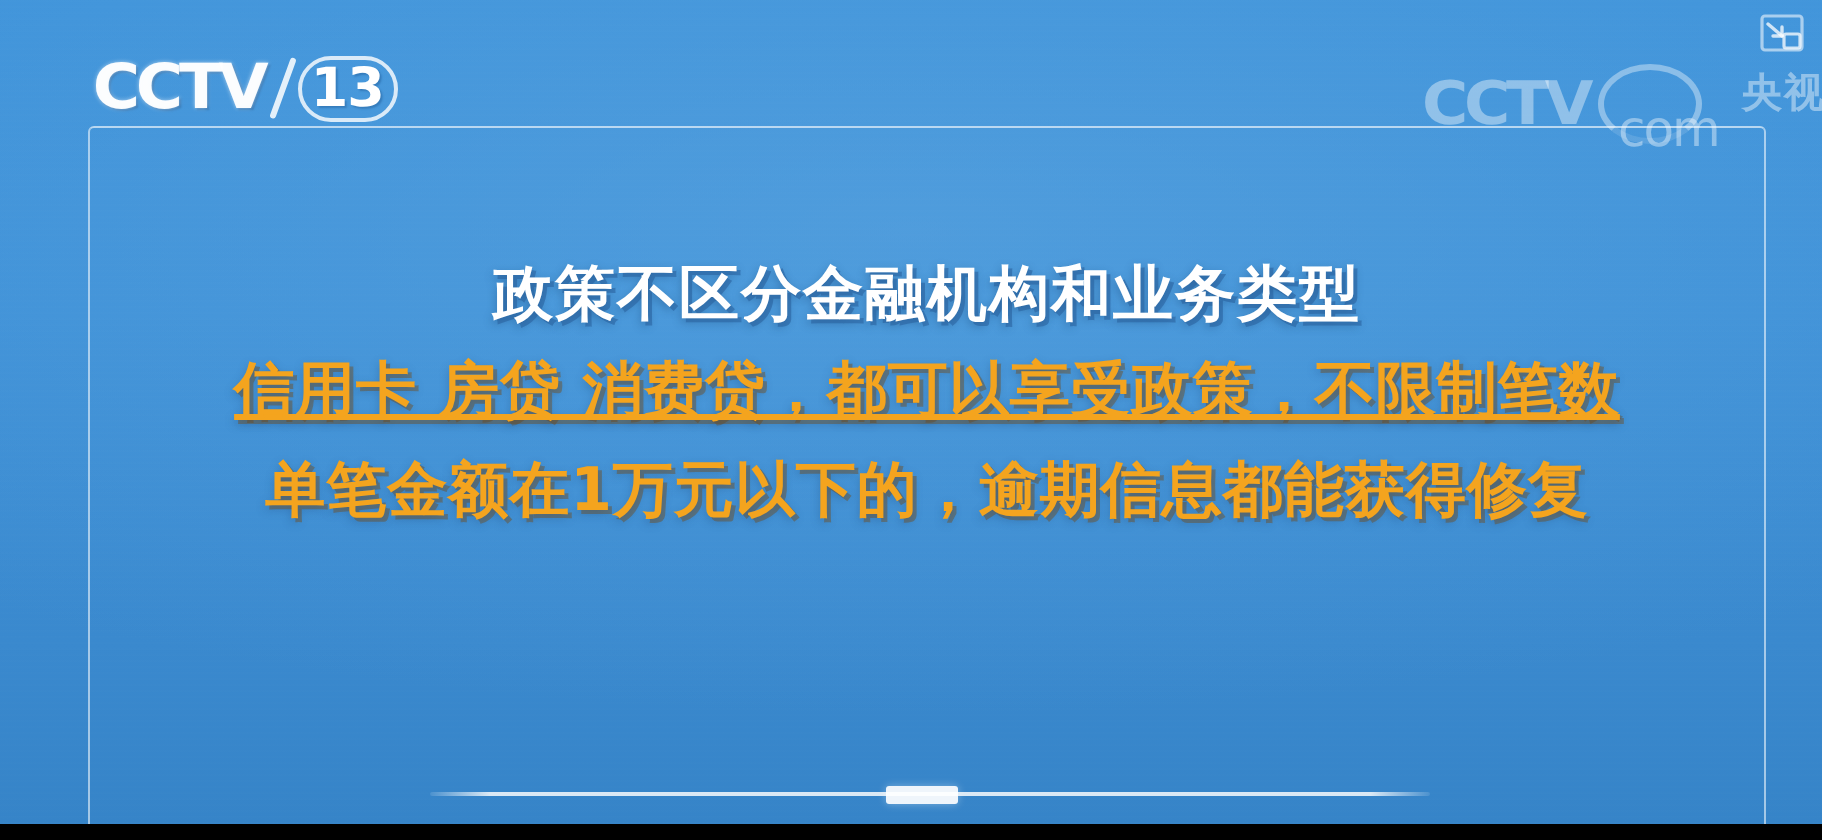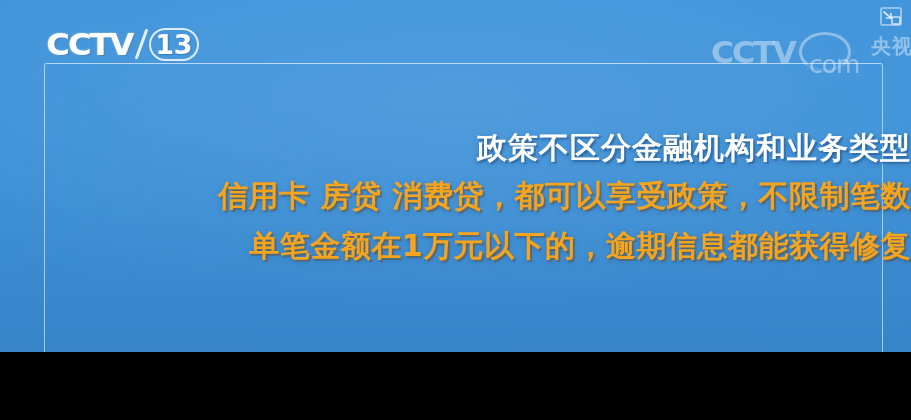--- a/index.html
+++ b/index.html
@@ -3,21 +3,21 @@
 <meta charset="utf-8">
 <style>
   html, body {
     margin: 0;
     padding: 0;
     background: #000;
   }
   #screen {
     position: relative;
     width: 911px;
-    height: 352px;
+    height: 412px;
     overflow: hidden;
     font-family: "DejaVu Sans", "Liberation Sans", sans-serif;
     background: #3d90d7;
   }
   
   #bg-gradient {
     position: absolute;
     inset: 0;
     background:
       radial-gradient(ellipse 130% 95% at 50% 28%, rgba(94,166,224,0.55) 0%, rgba(61,144,215,0.0) 62%),
@@ -171,21 +171,21 @@
     top: 6px;
     width: 24px;
     height: 22px;
   }
   
   #caption {
     position: absolute;
     left: 16px;
     right: 0;
     top: 133px;
-    text-align: right;
+    text-align: center;
     user-select: none;
   }
   .cap-line {
     line-height: 1;
     white-space: nowrap;
     font-weight: 700;
     font-family: "DejaVu Sans", "Liberation Sans", sans-serif;
   }
   .cap-line.white {
     font-size: 30px;
@@ -260,21 +260,21 @@
     <svg width="24" height="22" viewBox="0 0 24 22">
       <rect x="2" y="2" width="20" height="17" rx="1.5" fill="none" stroke="rgba(255,255,255,0.55)" stroke-width="1.6"></rect>
       <rect x="13" y="11" width="8" height="7" rx="1" fill="none" stroke="rgba(255,255,255,0.75)" stroke-width="1.6"></rect>
       <path d="M5 6 L12 12" stroke="rgba(255,255,255,0.75)" stroke-width="1.7" stroke-linecap="round"></path>
       <path d="M12 12 L12 7.5 M12 12 L7.5 12" stroke="rgba(255,255,255,0.75)" stroke-width="1.7" stroke-linecap="round"></path>
     </svg>
   </div>
 
   <div id="caption">
     <div class="cap-line white l1" style="color: rgb(255, 255, 255);">政策不区分金融机构和业务类型</div>
-    <div class="cap-line gold l2" style="color: rgb(244, 164, 30);">信用卡 房贷 消费贷，都可以享受政策，不限制笔数</div>
+    <div class="cap-line gold l2" style="color: rgb(244, 164, 30); text-decoration: underline;">信用卡 房贷 消费贷，都可以享受政策，不限制笔数</div>
     <div class="cap-line gold l4" style="color: rgb(244, 164, 30);">单笔金额在1万元以下的，逾期信息都能获得修复</div>
   </div>
 
   <div id="divider">
     <div id="divider-knob"></div>
   </div>
 
 </div>
 
 </body></html>

